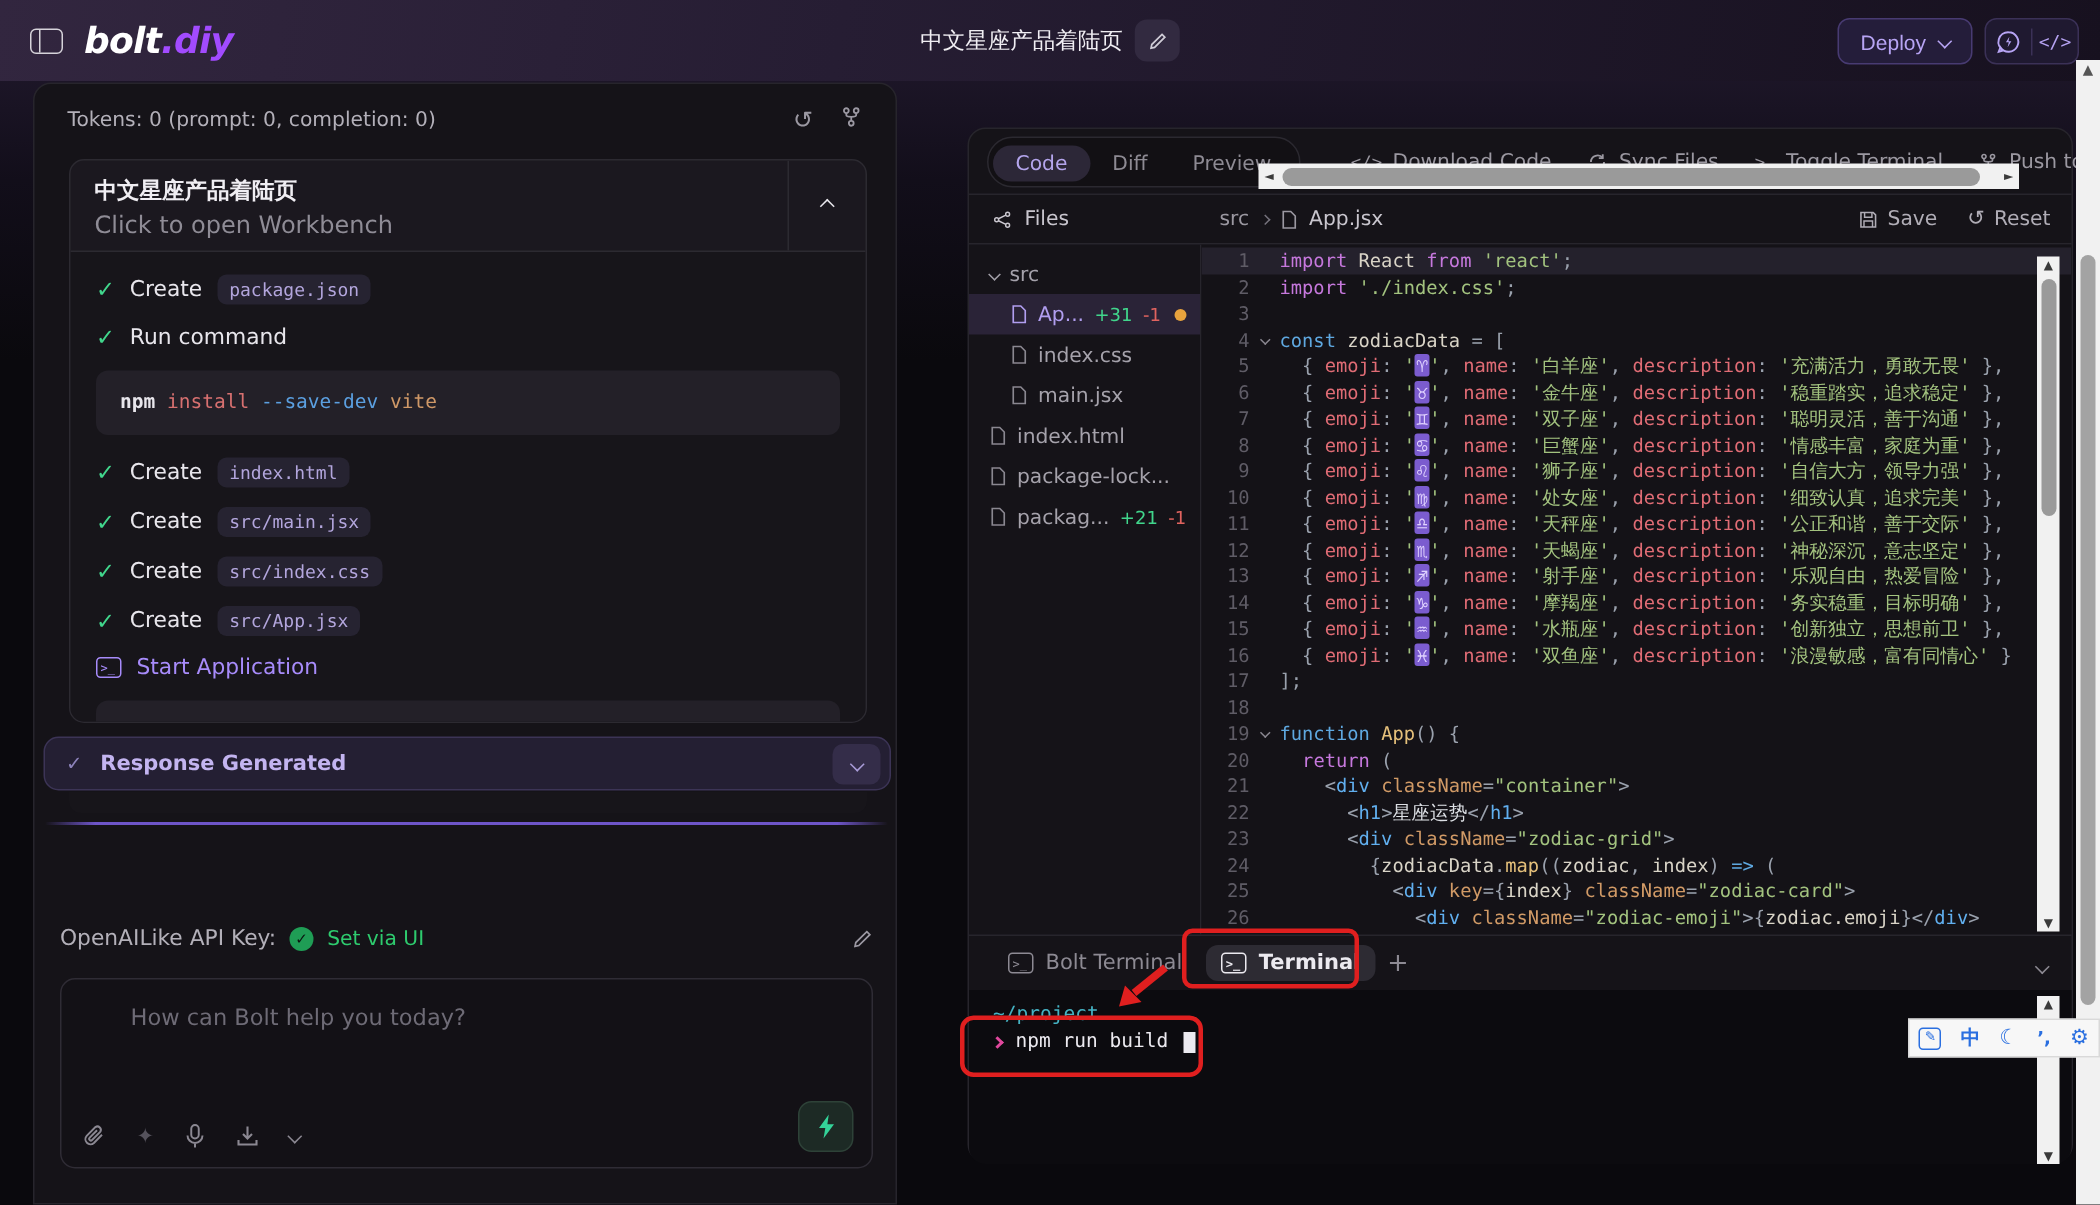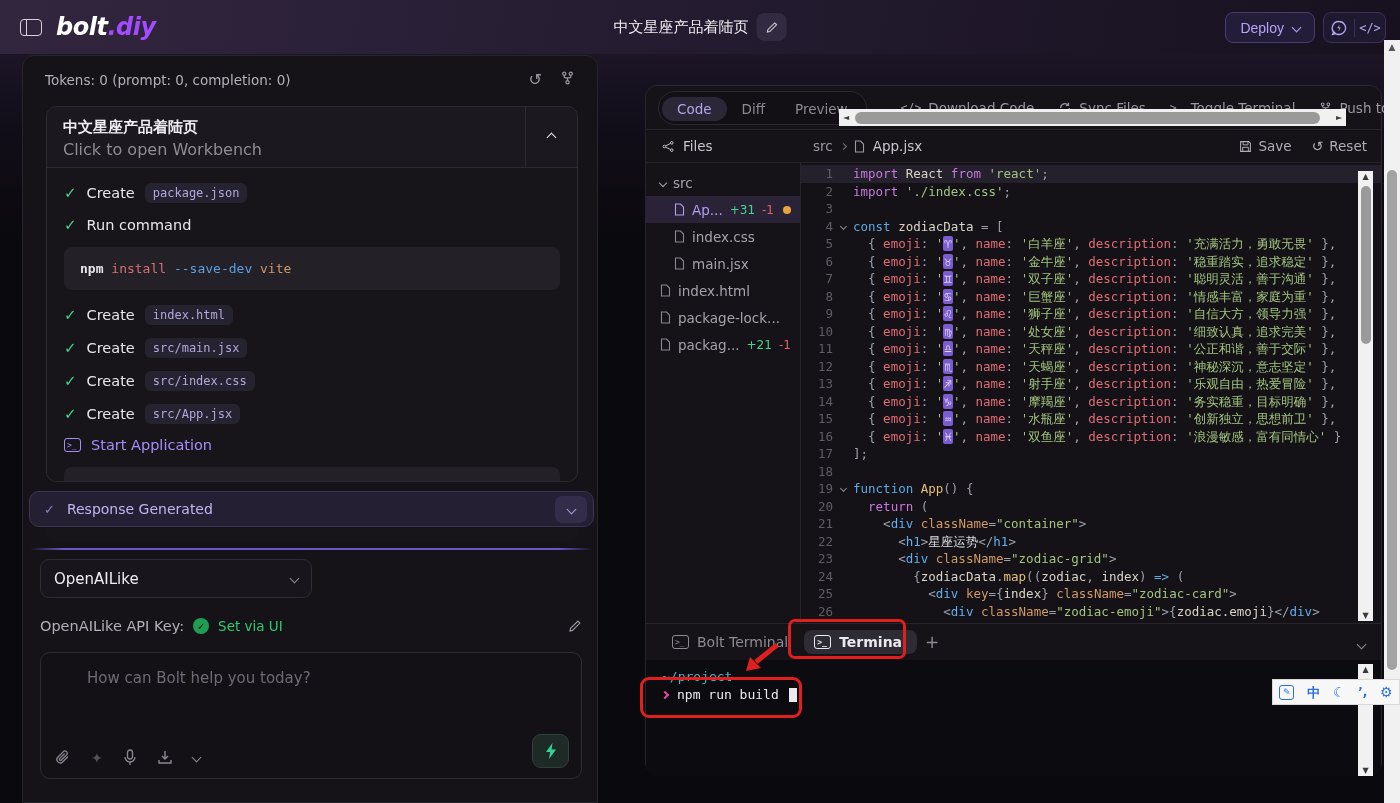--- a/index.html
+++ b/index.html
@@ -48,21 +48,21 @@
     display:inline-flex; align-items:center; justify-content:flex-start; padding-left:2px; font-family:"DejaVu Sans Mono",monospace; }
   .act-start { color:#a78bfa; }
   .code-badge { font-family:"DejaVu Sans Mono",monospace; font-size:12px; color:#b3a6dd; background:#262331; padding:3px 8px; border-radius:6px; }
   .cmd-block { background:#232028; border-radius:8px; padding:14px 16px; font-family:"DejaVu Sans Mono",monospace; font-size:13px; margin:2px 0 15px 0; }
   .t-cmd { color:#e8e6ec; font-weight:bold; } .t-arg { color:#d77070; } .t-flag { color:#5b9fe0; } .t-pkg { color:#cf9867; }
   .partial-block { height:16px; background:#232028; border-radius:8px 8px 0 0; margin-top:14px; }
 
   .response-bar { position:absolute; left:6px; top:435px; width:565px; height:36px; background:#241f33;
     border:1px solid #3c3456; border-radius:10px; display:flex; align-items:center; padding:0 6px 0 14px; }
   .response-bar .rcheck { color:#8d83bb; font-size:13px; margin-right:12px; }
-  .response-bar .rlabel { color:#c3b4f0; font-size:14px; }
+  .response-bar .rlabel { color:#c3b4f0; font-size:14px;font-weight:bold; }
   .rchev-btn { margin-left:auto; width:32px; height:27px; background:#342d49; border-radius:7px; display:flex; align-items:center; justify-content:center; color:#a99cd8; cursor:pointer; }
   .card-remnant { position:absolute; left:23px; top:472px; width:532px; height:14px; background:#17151a; border-radius:0 0 8px 8px; }
   .purple-line { position:absolute; left:7px; top:492px; width:562px; height:2px; border-radius:2px;
     background:linear-gradient(90deg,rgba(122,92,216,0) 0%,#6e55c8 6%,#6e55c8 94%,rgba(122,92,216,0) 100%); }
 
   .selects-row { position:absolute; left:17px; top:503px; width:542px; display:flex; gap:15px; }
   .selectbox { height:39px; background:#18161c; border:1px solid #2f2c35; border-radius:9px; display:flex; align-items:center;
     padding:0 13px; color:#f0eef3; font-size:15px; cursor:pointer; }
   .selectbox .chev { margin-left:auto; color:#8d8a94; }
   .sel-provider { width:272px; } .sel-model { width:255px; }
@@ -264,24 +264,20 @@
       <span class="rcheck">✓</span>
       <span class="rlabel">Response Generated</span>
       <span class="rchev-btn">
           <span class="chev"></span>
         </span>
     </div>
     <div class="card-remnant"></div>
     <div class="purple-line"></div>
 
     <div class="selects-row">
-      <div class="selectbox sel-provider">
-        <span>OpenAILike</span>
-          <span class="chev"></span>
-      </div>
     </div>
 
     <div class="api-row">
       <span>OpenAILike API Key:</span>
       <span class="api-check">✓</span>
       <span class="api-status">Set via UI</span>
       <span class="api-pencil">
         <svg width="14" height="14" viewBox="0 0 16 16">
             <path d="M11.3 2.4l2.3 2.3L5.2 13l-2.9.6.6-2.9z" fill="none" stroke="currentColor" stroke-width="1.3"></path>
           </svg>

